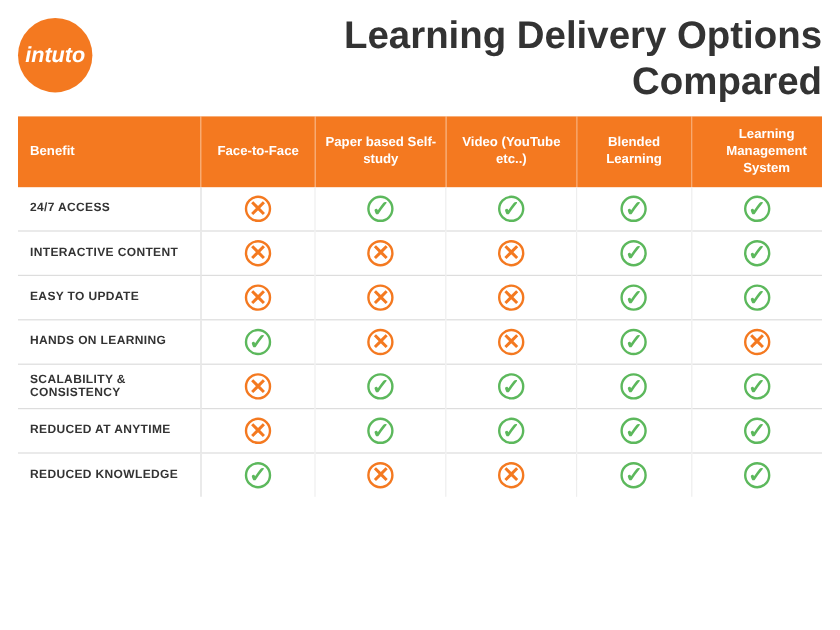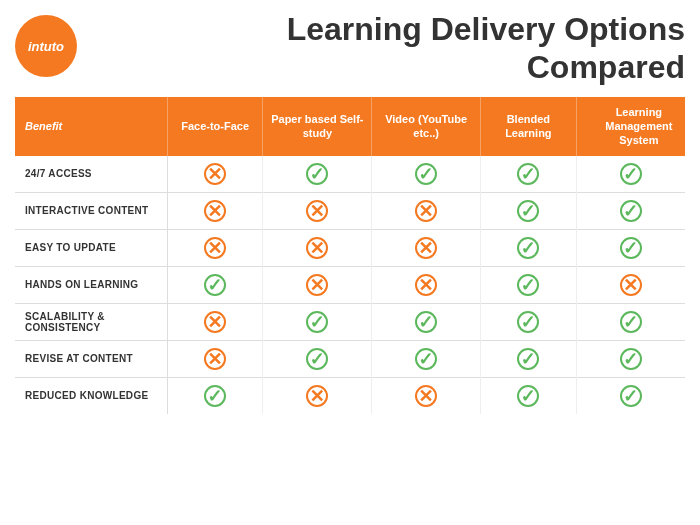--- a/index.html
+++ b/index.html
@@ -22,21 +22,21 @@
     }
     .logo {
       display: flex;
       align-items: center;
       justify-content: center;
       background: #f47920;
       border-radius: 50%;
       width: 62px;
       height: 62px;
       color: white;
-      font-size: 13px;
+      font-size: 18px;
       font-weight: bold;
       font-style: italic;
       flex-shrink: 0;
       margin-top: 5px;
     }
     .page-title {
       text-align: right;
       font-size: 32px;
       font-weight: bold;
       color: #333;
@@ -57,21 +57,20 @@
       padding: 8px 5px;
       text-align: center;
       font-weight: bold;
       font-size: 11px;
       line-height: 1.3;
       border-right: 1px solid rgba(255,255,255,0.3);
     }
     thead th:first-child {
       text-align: left;
       padding-left: 10px;
-      font-style: italic;
     }
     thead th:last-child {
       border-right: none;
       padding-left: 21px;
     }
     tbody tr {
       border-bottom: 1px solid #ddd;
     }
     tbody tr:last-child {
       border-bottom: none;
@@ -193,21 +192,21 @@
         </tr>
         <tr>
           <td>SCALABILITY &amp; CONSISTENCY</td>
           <td><span class="cross">✕</span></td>
           <td><span class="check">✓</span></td>
           <td><span class="check">✓</span></td>
           <td><span class="check">✓</span></td>
           <td><span class="check">✓</span></td>
         </tr>
         <tr>
-          <td>REVISE AT CONTENT</td>
+          <td>REDUCED AT ANYTIME</td>
           <td><span class="cross">✕</span></td>
           <td><span class="check">✓</span></td>
           <td><span class="check">✓</span></td>
           <td><span class="check">✓</span></td>
           <td><span class="check">✓</span></td>
         </tr>
         <tr>
           <td>REDUCED KNOWLEDGE</td>
           <td><span class="check">✓</span></td>
           <td><span class="cross">✕</span></td>

